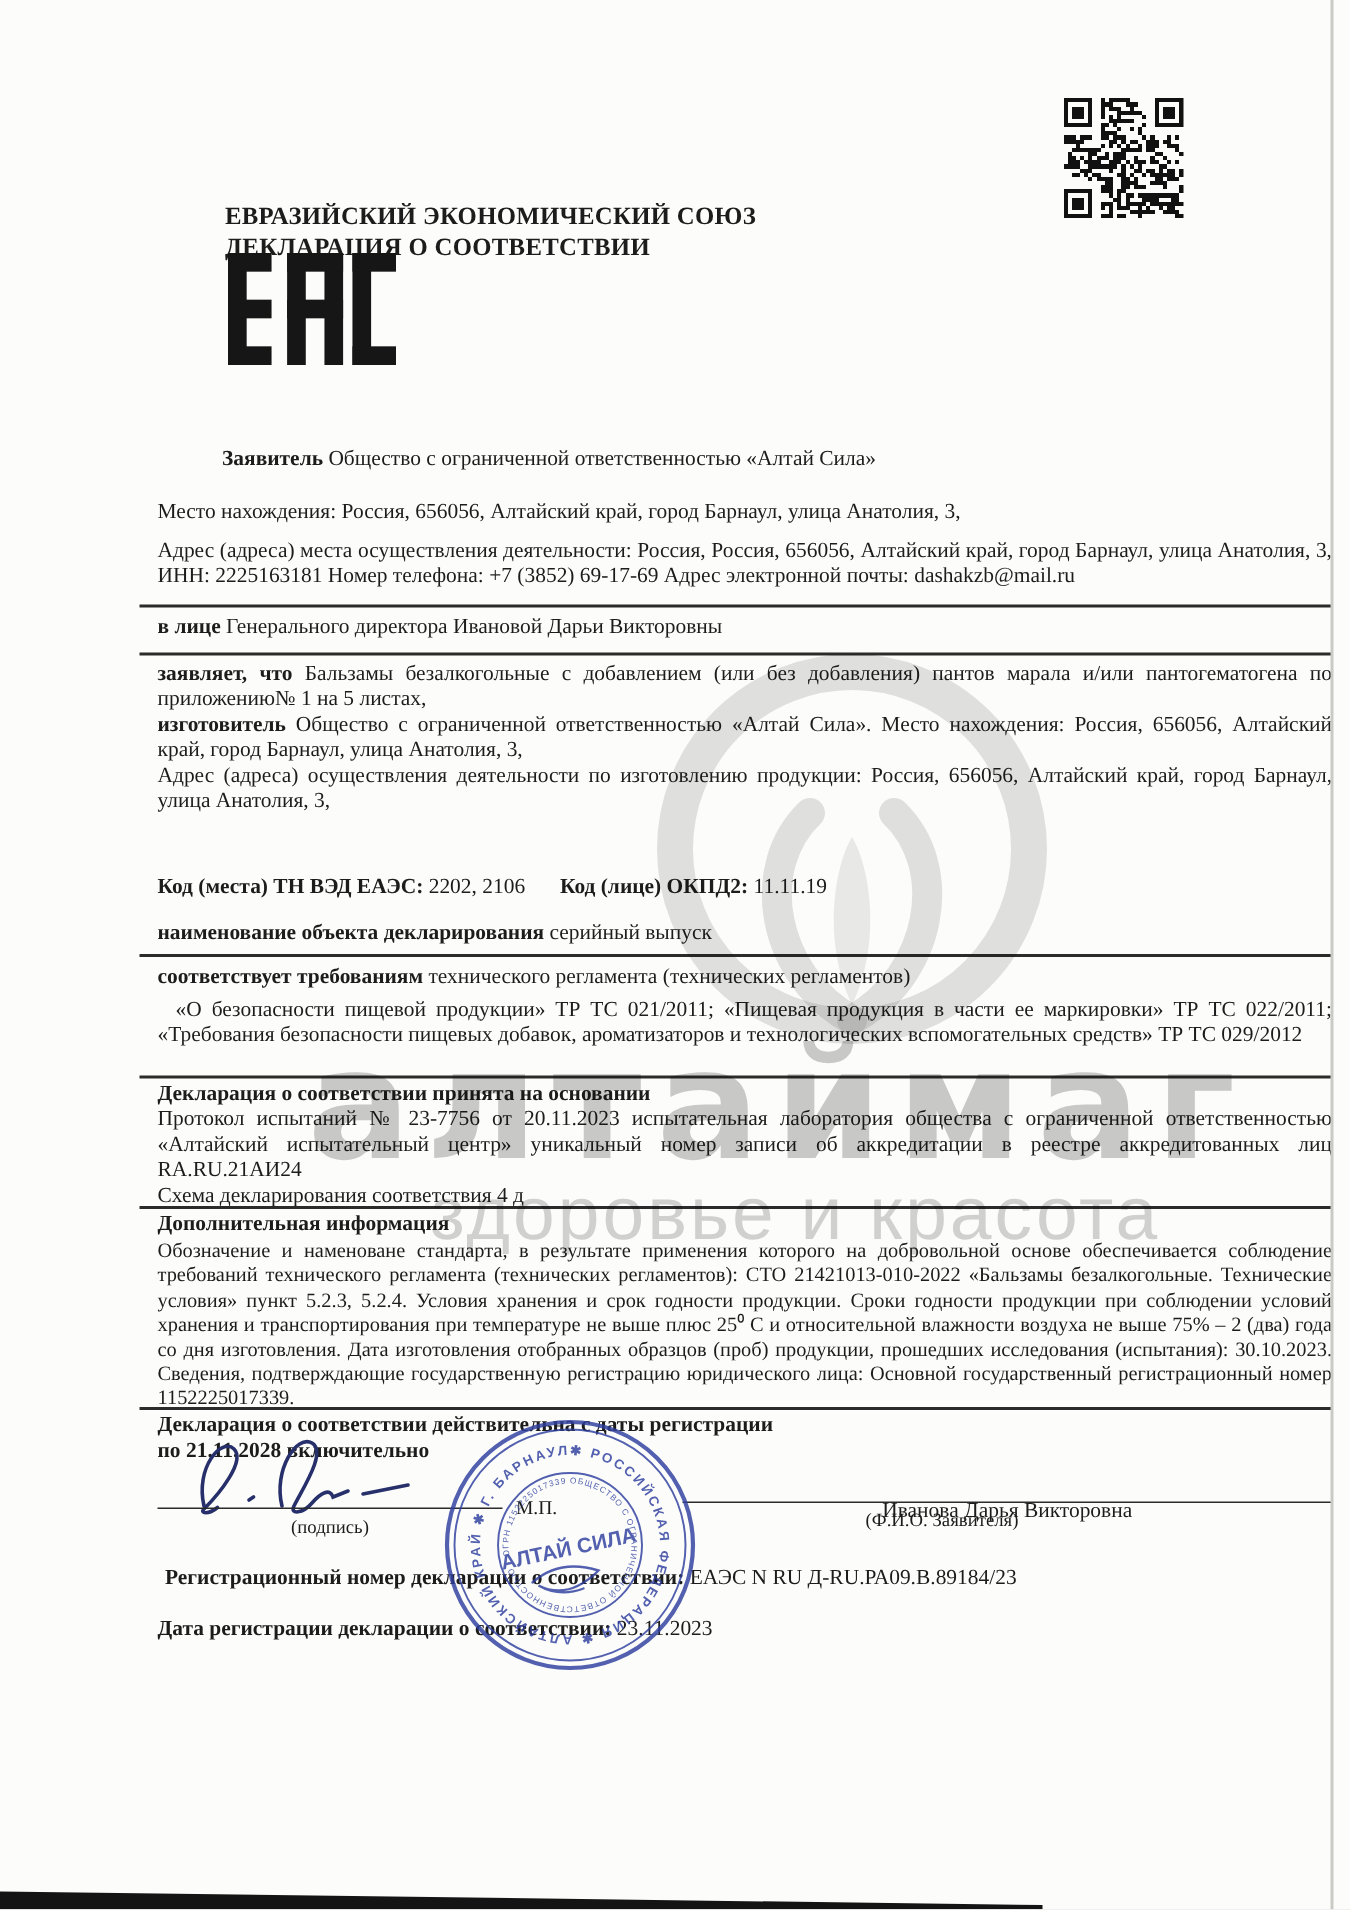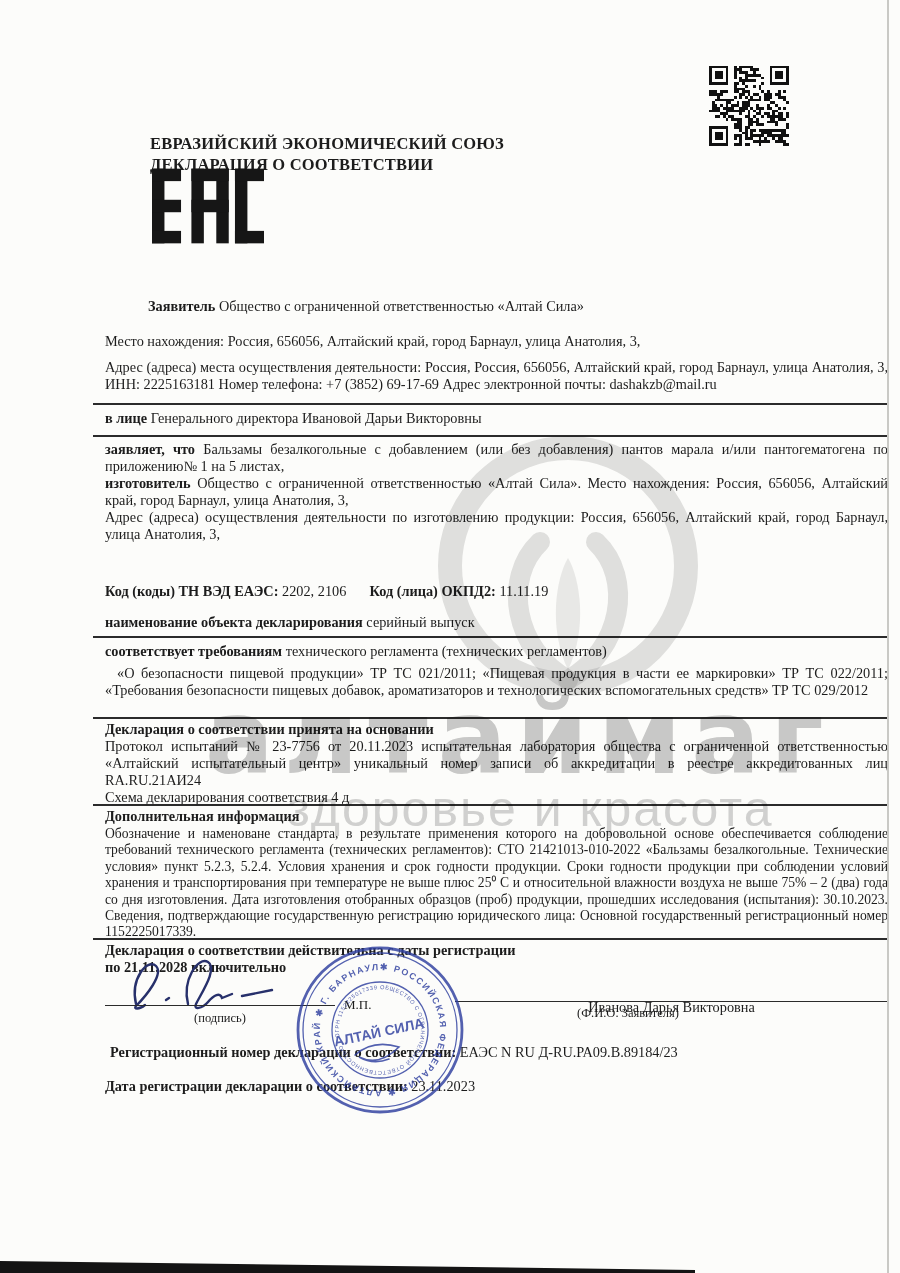--- a/index.html
+++ b/index.html
@@ -114,24 +114,24 @@
     </div>
     <div>
       <span class="b">изготовитель</span>
       <span>Общество с ограниченной ответственностью «Алтай Сила». Место нахождения: Россия, 656056, Алтайский край, город Барнаул, улица Анатолия, 3,</span>
     </div>
     <div>Адрес (адреса) осуществления деятельности по изготовлению продукции: Россия, 656056, Алтайский край, город Барнаул, улица Анатолия, 3,</div>
   </div>
 
 
   <div class="abs txt body-text" style="left:105px;top:583px;width:783px;">
-    <span class="b">Код (коды) ТН ВЭД ЕАЭС:</span>
+    <span class="b">Код (места) ТН ВЭД ЕАЭС:</span>
     <span>2202, 2106</span>
     <span class="kv-gap"></span>
-    <span class="b">Код (лица) ОКПД2:</span>
+    <span class="b">Код (лице) ОКПД2:</span>
     <span>11.11.19</span>
   </div>
 
   <div class="abs txt body-text" style="left:105px;top:614px;width:783px;">
     <span class="b">наименование объекта декларирования</span>
     <span>серийный выпуск</span>
   </div>
 
   <div class="rule txt" style="top:636px;"></div>
 

